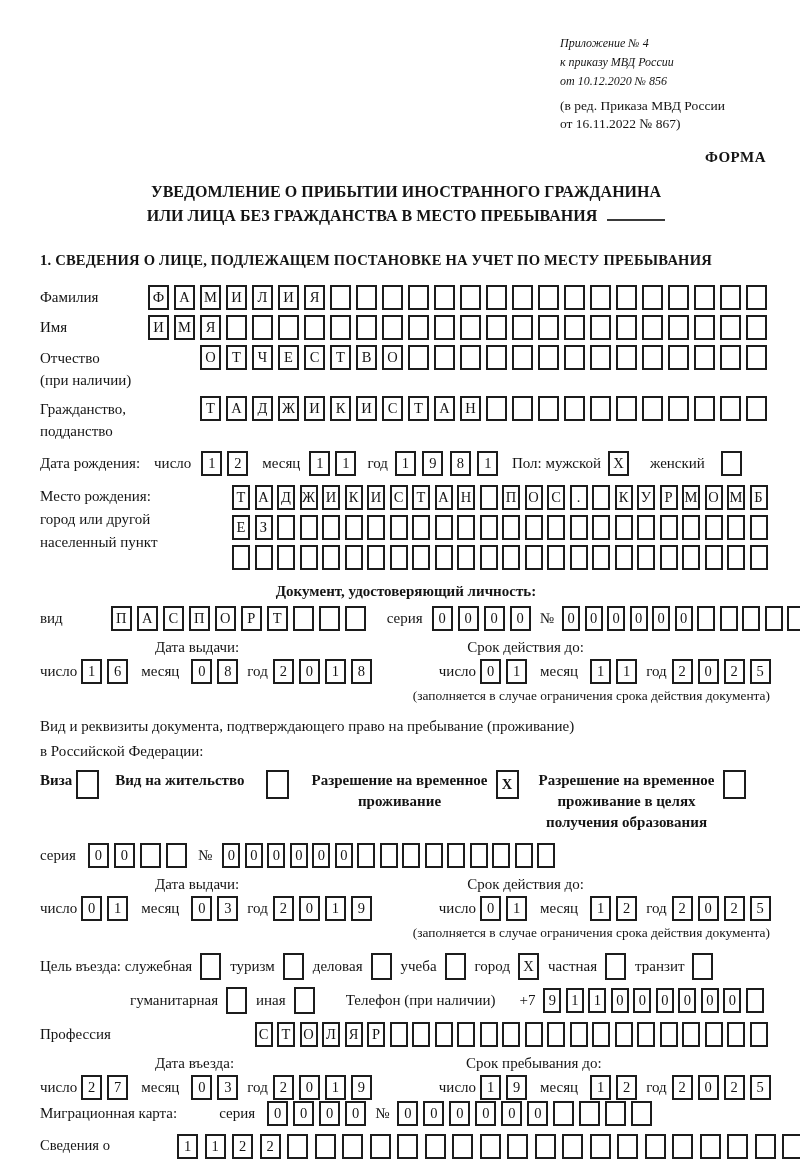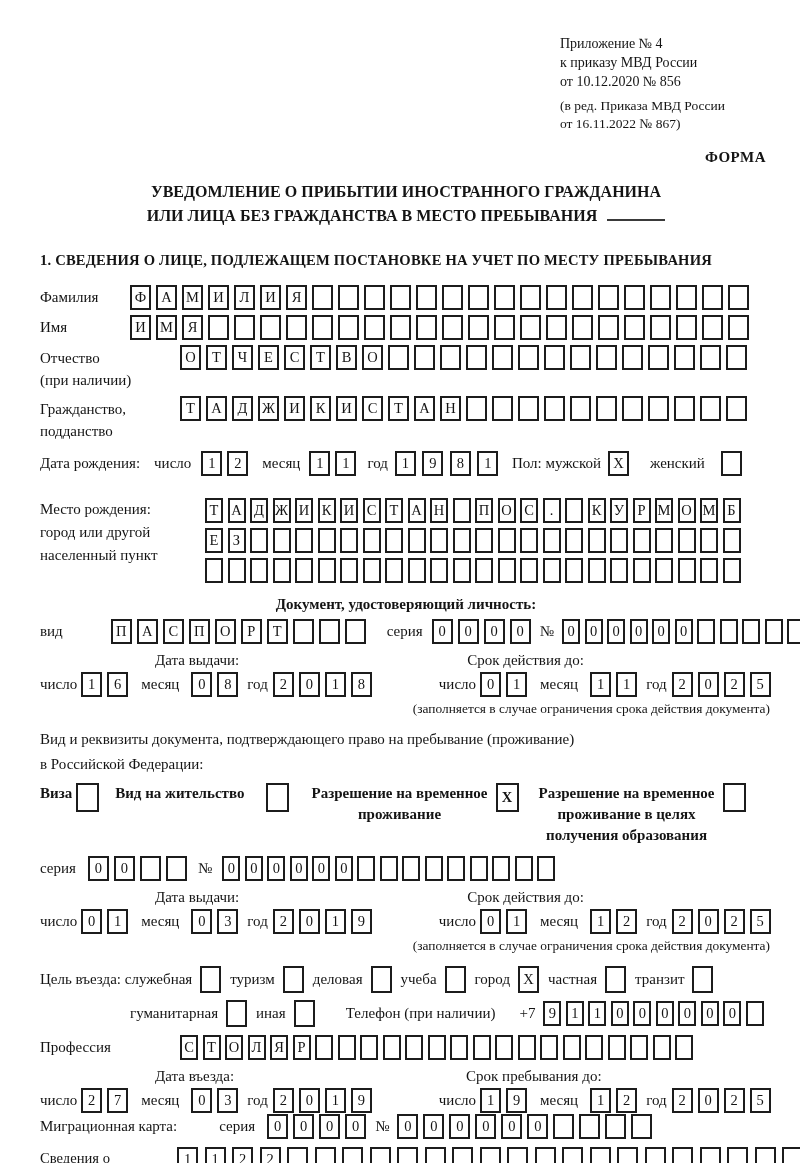--- a/index.html
+++ b/index.html
@@ -2,31 +2,31 @@
 <html><head>
 <meta charset="utf-8">
 <style>
   html,body{margin:0;padding:0;background:#ffffff;}
   body{width:800px;height:1163px;overflow:hidden;color:#141414;
        font-family:"Liberation Serif", serif;font-size:15px;}
   .page{box-sizing:border-box;width:800px;padding:34px 28px 0 40px;position:relative;}
 
   
   .hdr{margin-left:auto;width:212px;}
-  .hdr .h-line{font-size:14px;line-height:19px;}
+  .hdr .h-line{font-size:12px;line-height:19px;font-style:italic;}
   .hdr .h-sub{font-size:13.5px;line-height:18px;margin-top:6px;}
   .forma{font-weight:bold;font-size:15px;text-align:right;margin:16px 6px 0 0;letter-spacing:.5px;}
 
   
   .title{text-align:center;font-weight:bold;font-size:16px;line-height:24px;margin-top:14px;}
   .uline{display:inline-block;width:58px;border-bottom:2.5px solid #3a3a3a;margin-left:10px;}
   .sec{font-weight:bold;font-size:14.6px;margin-top:24px;letter-spacing:.2px;}
 
   
-  .frow{display:flex;align-items:flex-start;margin-top:5px;}
+  .frow{display:flex;align-items:flex-start;margin-top:5px;justify-content:space-between;}
   .lbl{flex:none;line-height:25px;}
   .w90{width:90px;} .w140{width:140px;}
   .lbl2{flex:none;width:140px;line-height:22px;padding-top:2px;}
   .boxrow{display:flex;flex:none;}
   .cell{display:inline-flex;flex:none;align-items:center;justify-content:center;
         width:21px;height:25px;box-sizing:border-box;border:2px solid #1c1c1c;
         margin-right:5px;font-size:14.5px;background:#fff;}
   .sm .cell{width:18px;margin-right:4.5px;}
   .wide .cell{margin-right:6.5px;}
   .stack .boxrow{margin-bottom:5px;}
@@ -227,21 +227,21 @@
     <span class="t" style="margin-left:7px;">Пол: мужской</span>
     <span class="boxrow" style="margin-left:7px;">
         <span class="cell">X</span>
       </span>
     <span class="t" style="margin-left:16px;">женский</span>
     <span class="boxrow" style="margin-left:16px;">
         <span class="cell"></span>
       </span>
   </div>
 
-  <div class="frow" style="margin-top:22px;">
+  <div class="frow" style="margin-top:9px;">
     <span class="rlbl" style="flex:none;width:165px;line-height:23px;">
       <span style="display:block">Место рождения:</span>
       <span style="display:block">город или другой</span>
       <span style="display:block">населенный пункт</span>
     </span>
     <span class="stack">
       <span class="boxrow sm">
           <span class="cell">Т</span>
           <span class="cell">А</span>
           <span class="cell">Д</span>

